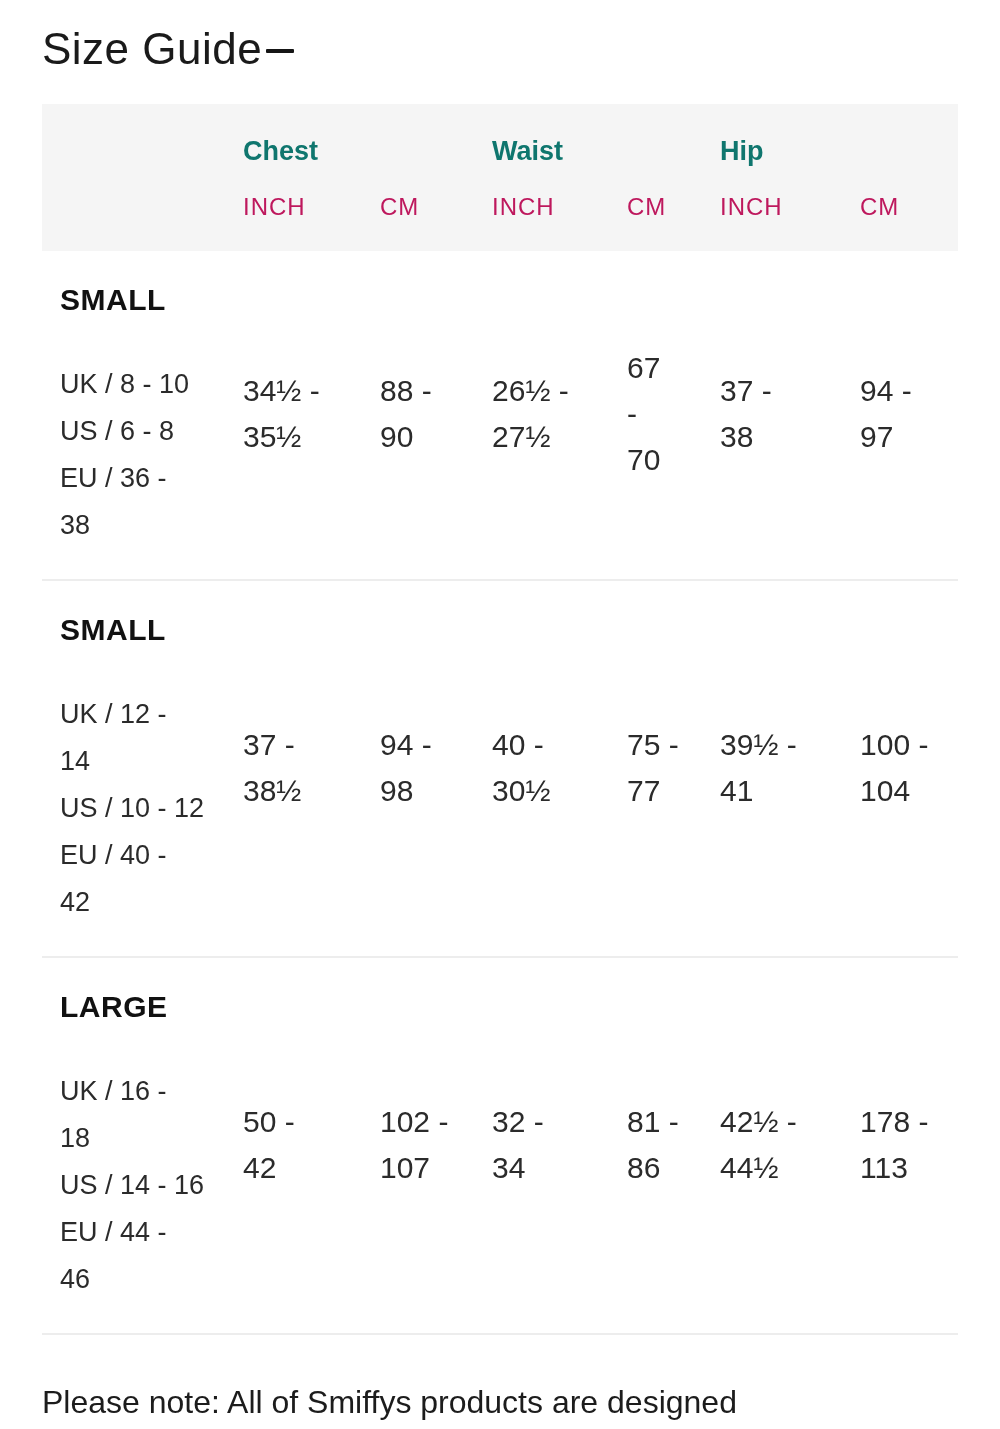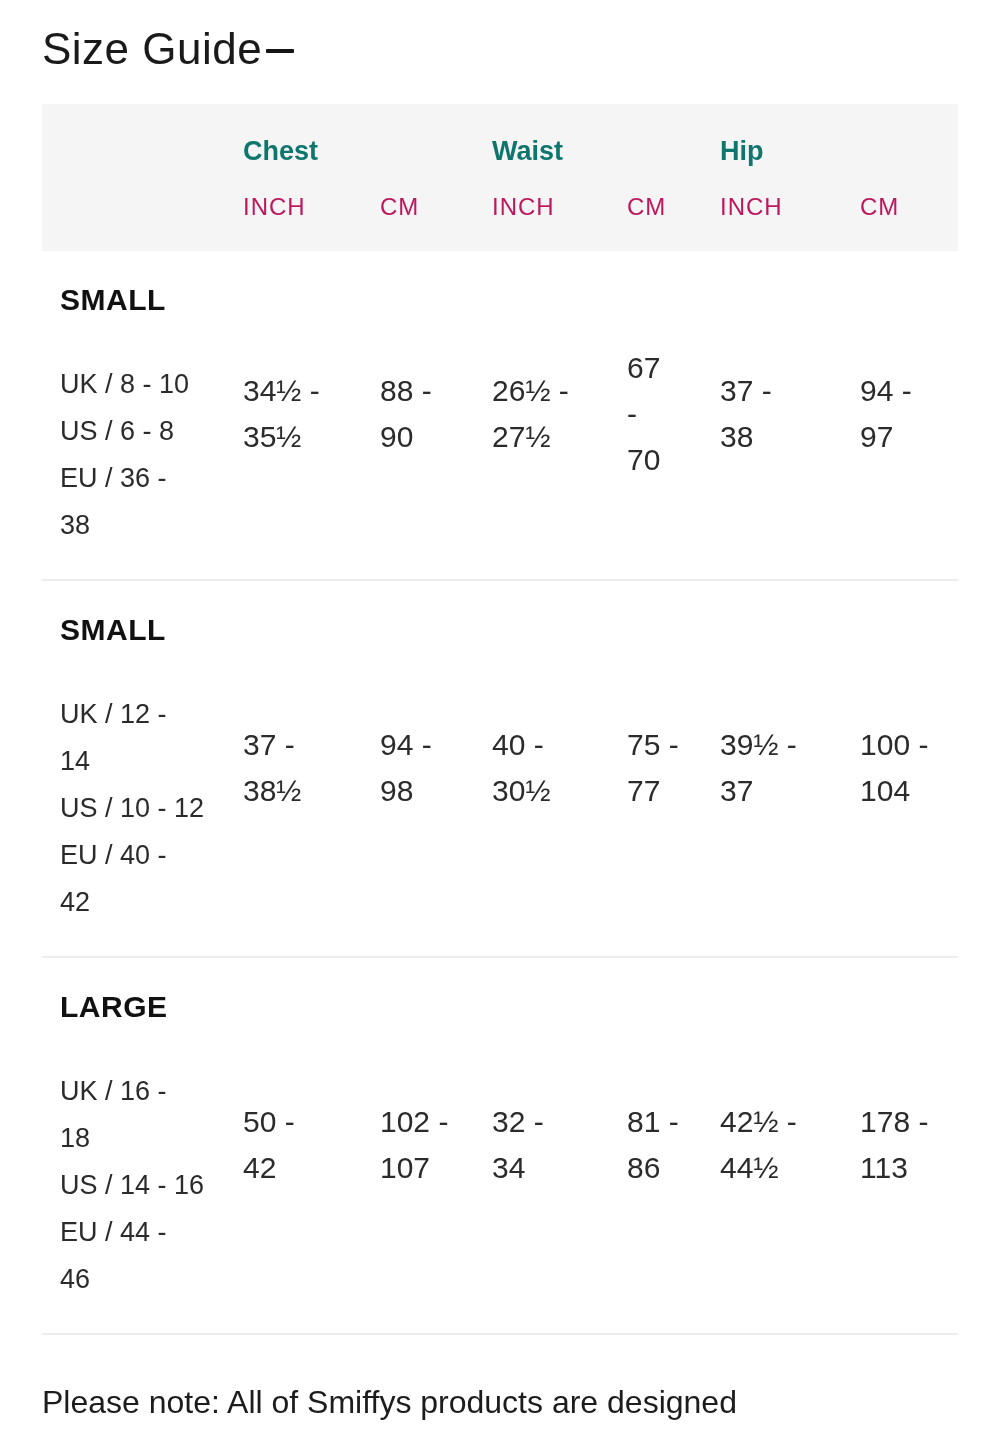--- a/index.html
+++ b/index.html
@@ -187,21 +187,21 @@
       </td>
       <td>37 -
 38½</td>
       <td>94 -
 98</td>
       <td>40 -
 30½</td>
       <td>75 -
 77</td>
       <td>39½ -
-37</td>
+41</td>
       <td>100 -
 104</td>
     </tr>
     <tr class="size-row">
       <td class="label-cell">
         <div class="size-name">LARGE</div>
         <div class="size-codes">UK / 16 -
 18
 US / 14 - 16
 EU / 44 -

